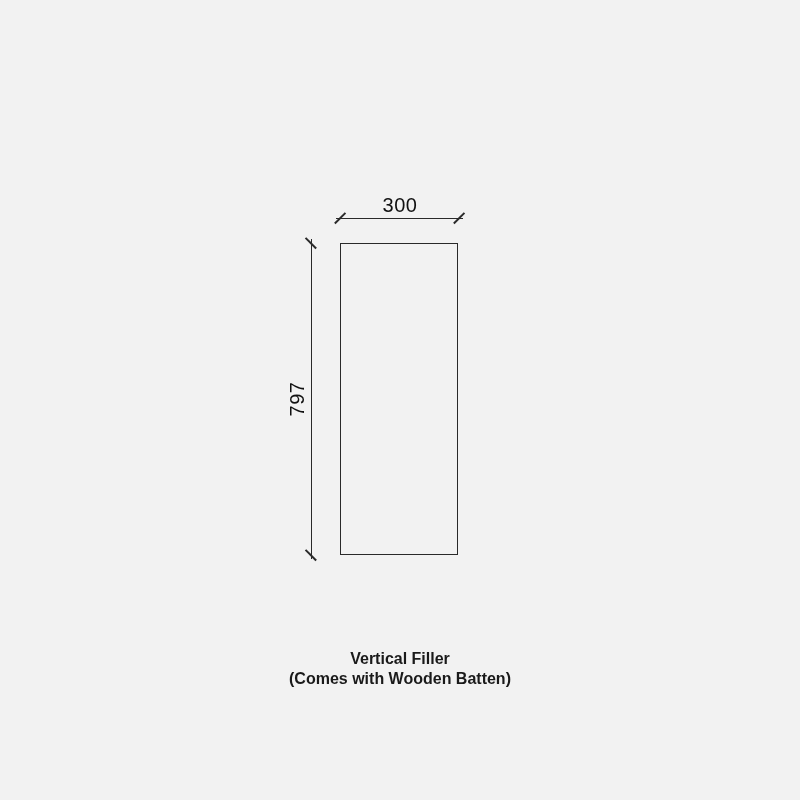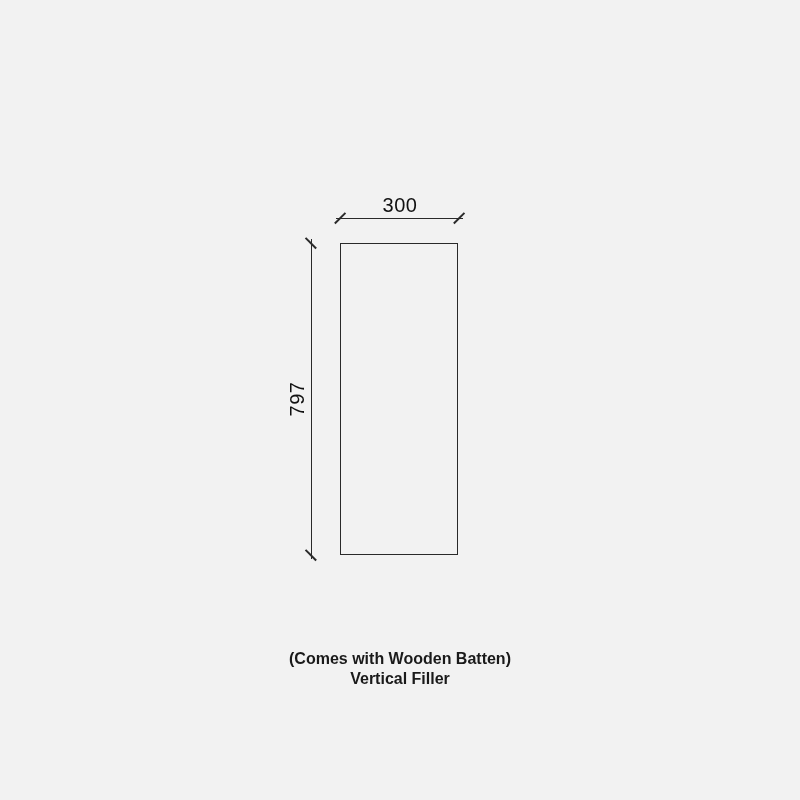--- a/index.html
+++ b/index.html
@@ -109,17 +109,17 @@
   <div class="tick fw tick-h-left"></div>
   <div class="tick fw tick-h-right"></div>
   <div class="dim-label dim-label-width">300</div>
 
   <div class="dim-line-v"></div>
   <div class="tick bw tick-v-top"></div>
   <div class="tick bw tick-v-bottom"></div>
   <div class="dim-label dim-label-height">797</div>
 
   <div class="caption">
+    <div>Vertical Filler</div>
     <div>(Comes with Wooden Batten)</div>
-    <div>Vertical Filler</div>
   </div>
 
 </div>
 
 </body></html>

